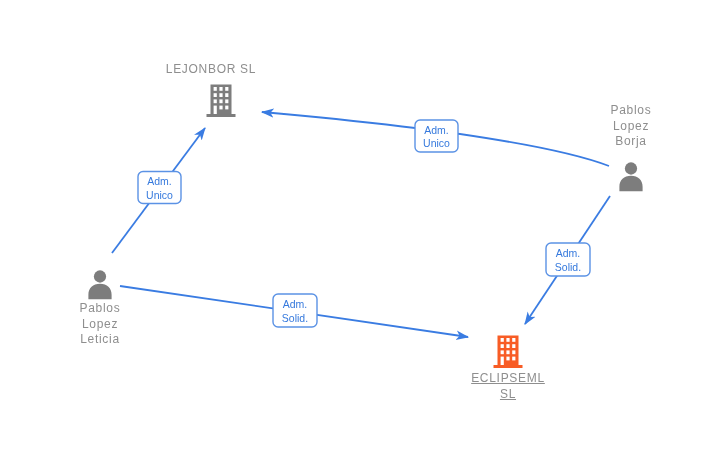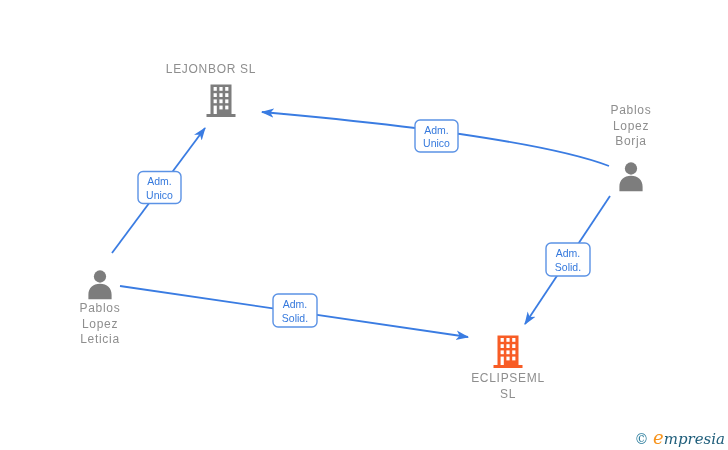--- a/index.html
+++ b/index.html
@@ -169,20 +169,17 @@
         <rect x="19.2" y="9.2" width="3.2" height="3.8"></rect>
         <rect x="7.6" y="15.4" width="3.2" height="3.8"></rect>
         <rect x="13.4" y="15.4" width="3.2" height="3.8"></rect>
         <rect x="19.2" y="15.4" width="3.2" height="3.8"></rect>
         <rect x="7.6" y="21.6" width="3.2" height="8.4"></rect>
         <rect x="13.4" y="21.6" width="3.2" height="3.8"></rect>
         <rect x="19.2" y="21.6" width="3.2" height="3.8"></rect>
       </g>
     </svg>
   </div>
-  <div class="node-label" style="left:428px; top:371px;">ECLIPSEML
+  <div class="node-label" style="left:428px; top:371px;text-decoration:underline;">ECLIPSEML
 SL</div>
 
-  <div class="watermark">
-    <span class="wm-copy">© </span><span class="wm-initial">e</span><span class="wm-rest">mpresia</span>
-  </div>
 
 </div>
 
 </body></html>

